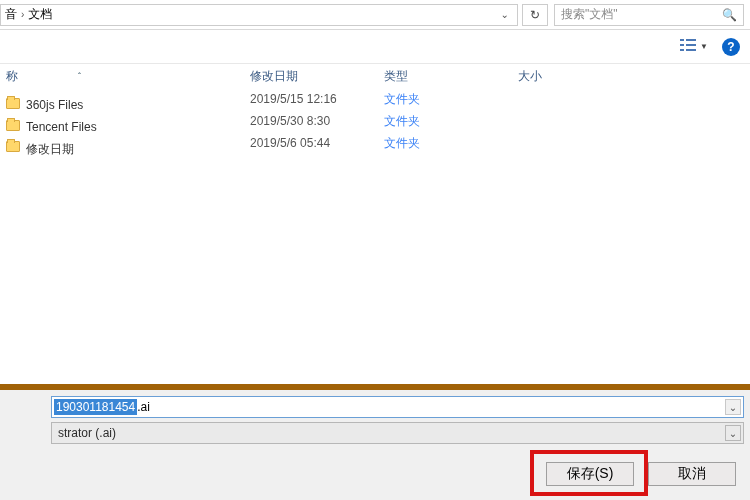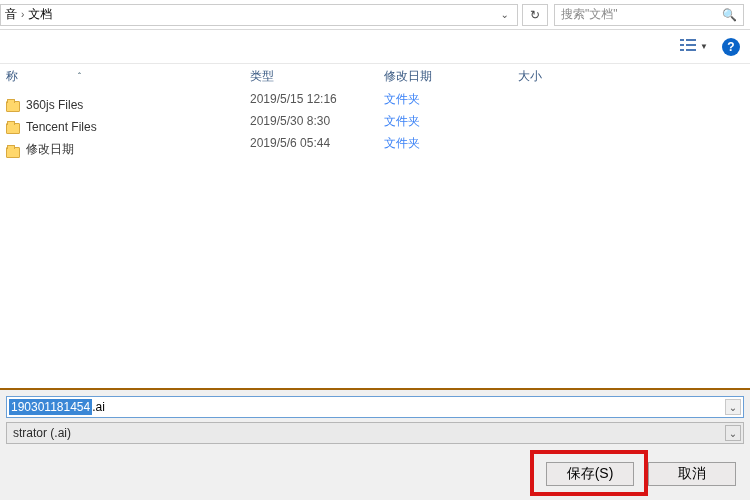--- a/index.html
+++ b/index.html
@@ -119,21 +119,21 @@
 
   
   .file-list { padding-left: 0; }
   .file-row {
     display: flex;
     align-items: center;
     height: 22px;
     padding-left: 6px;
     color: #333;
   }
-  .file-row .c-name { width: 244px; display:flex; align-items:flex-end; gap:6px;margin-top:12px;}
+  .file-row .c-name { width: 244px; display:flex; align-items:flex-start; gap:6px;margin-top:12px;}
   .file-row .c-date { width: 134px; color:#555;}
   .file-row .c-type { width: 134px; color:#3b82f6;}
   .folder-icon {
     width: 14px; height: 11px;
     background: #ffd76b;
     border: 1px solid #d9a93f;
     border-radius: 1px;
     position: relative;
   }
   .folder-icon::before {
@@ -153,22 +153,23 @@
     height: 342px;
     border-left: 0;
   }
 
   
   .bottom-area {
     position: absolute;
     left: 0; right:0;
     bottom: 0;
     background: #f0f0f0;
-    border-top: 2px solid #a16207;
+    border-top: 6px solid #a16207;
     padding-top: 4px;
+    padding-left: 45px;
   }
   .filename-row, .filetype-row {
     display:flex;
     align-items:center;
     padding: 2px 6px;
   }
   .filename-wrap {
     flex:1;
     height: 22px;
     border: 1px solid #6a9fd6;
@@ -270,22 +271,22 @@
     <span>?</span>
   </div>
 </div>
 
 <div class="main-area">
   <div class="col-headers">
     <div class="col name">
       <span>称</span>
       <span class="sort-arrow">ˆ</span>
     </div>
+    <div class="col date">修改日期</div>
     <div class="col type">类型</div>
-    <div class="col date">修改日期</div>
     <div class="col size">大小</div>
   </div>
 
   <div class="file-list">
     <div class="file-row">
       <div class="c-name">
           <span class="folder-icon"></span>
           <span>360js Files</span>
         </div>
       <div class="c-date">2019/5/15 12:16</div>

